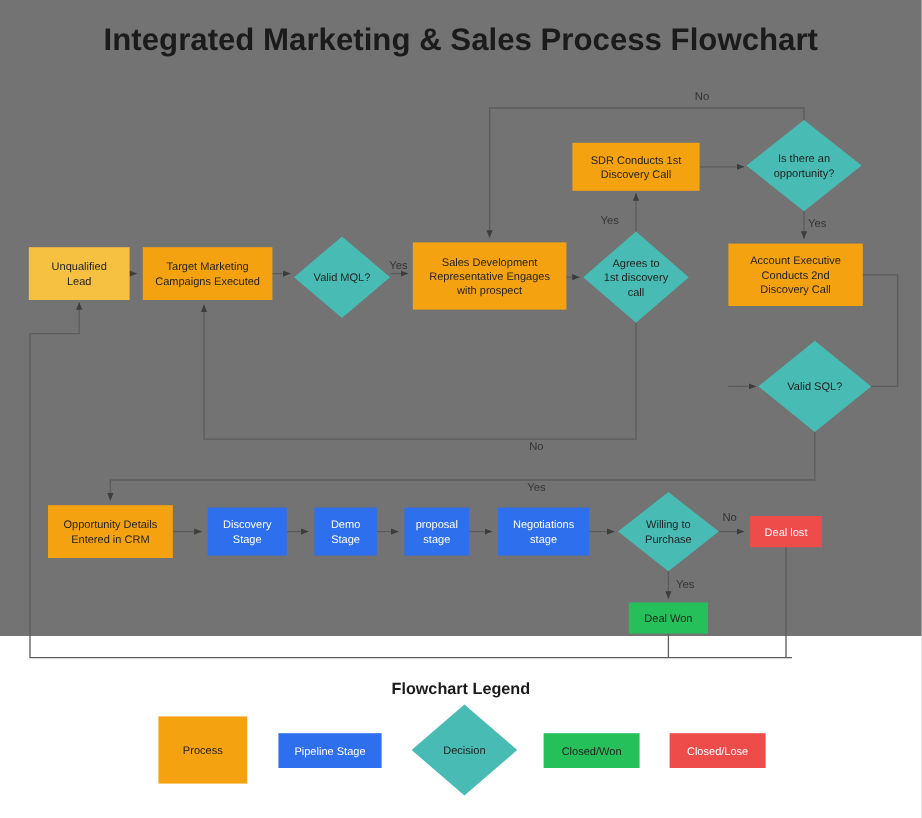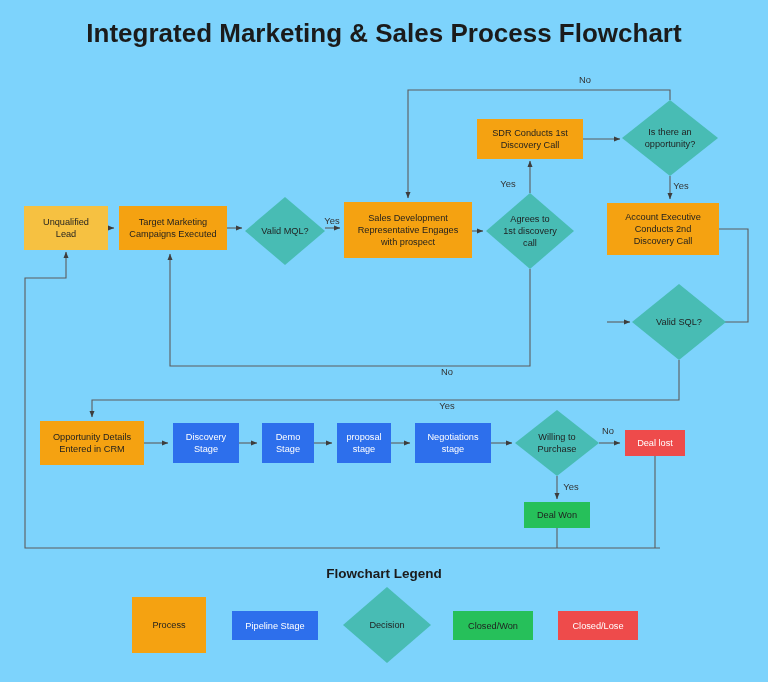--- a/index.html
+++ b/index.html
@@ -10,22 +10,22 @@
   body {
     width: 768px;
     height: 682px;
     font-family: "Liberation Sans", sans-serif;
     overflow: hidden;
     position: relative;
   }
   #stage {
     position: relative;
     width: 768px;
-    height: 682px;
-    background: #7dd3fc;
+    height: 530px;
+    background: #737373;
     text-align: center;
   }
   #flow-svg {
     position: absolute;
     left: 0;
     top: 0;
     width: 768px;
     height: 682px;
   }
   .chart-title {

